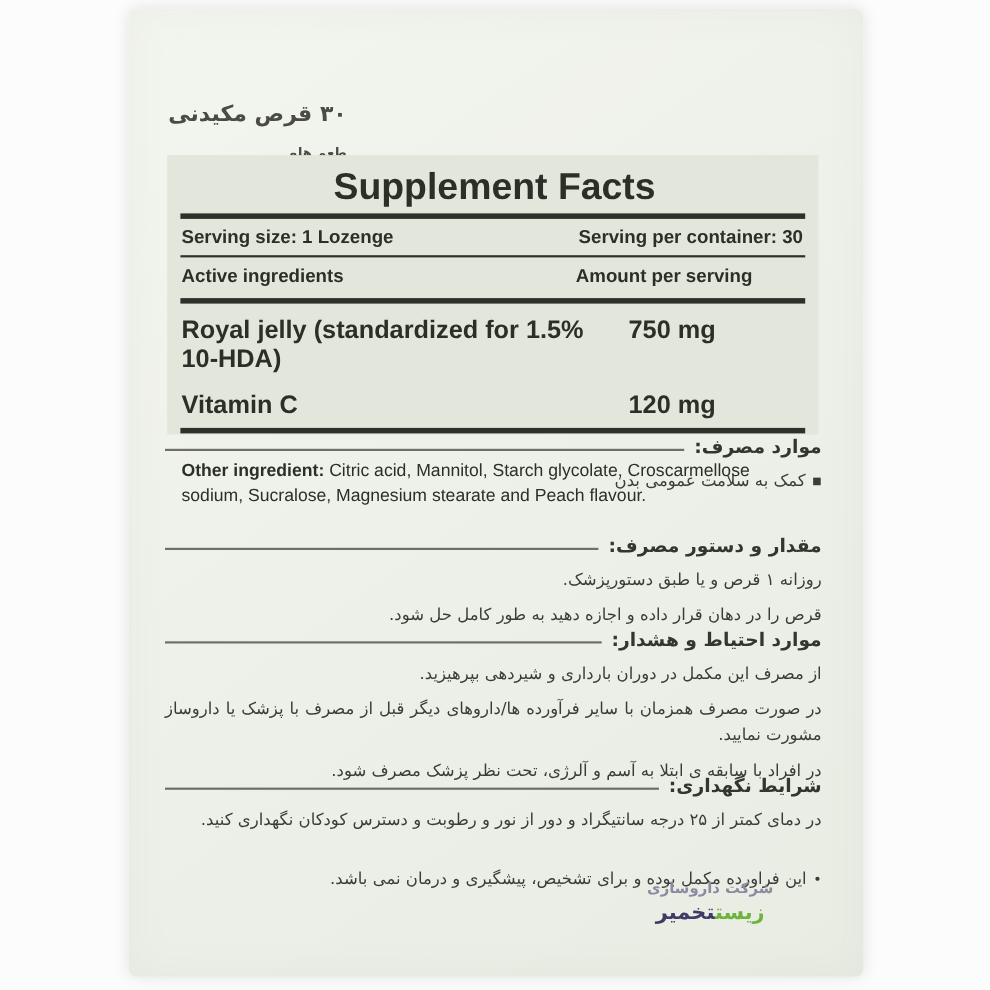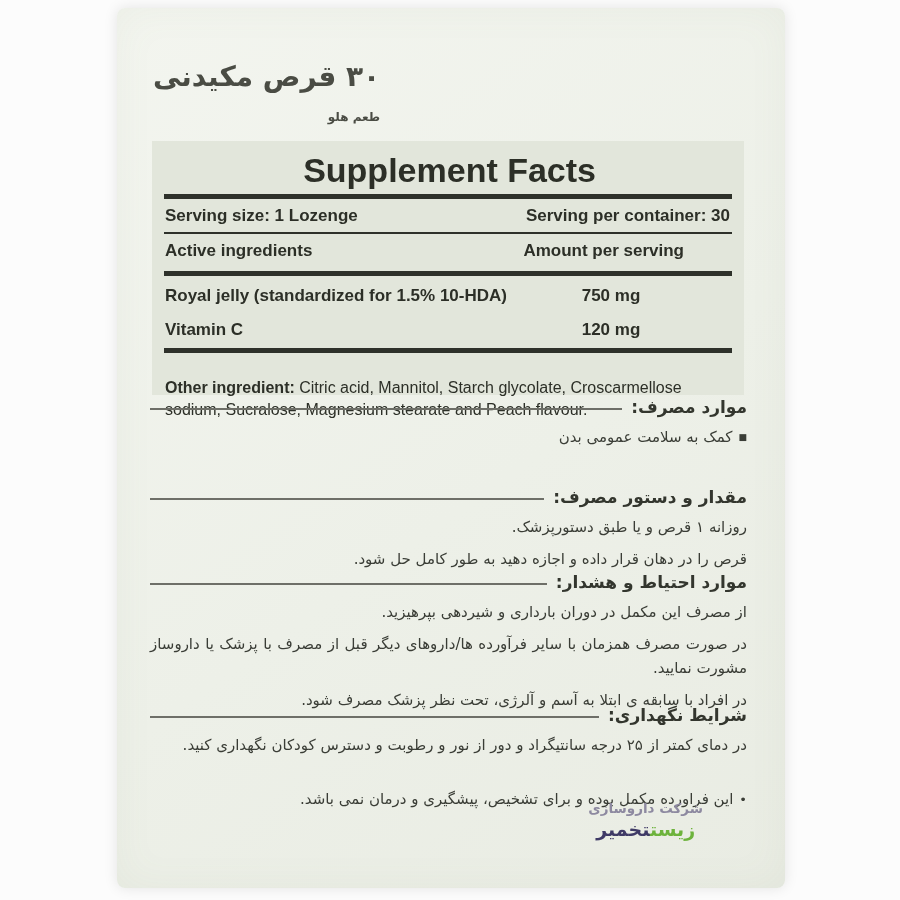--- a/index.html
+++ b/index.html
@@ -8,40 +8,40 @@
     font-family:"DejaVu Sans", sans-serif;
   }
   .card{
     position:absolute;left:117px;top:8px;width:668px;height:880px;
     background:linear-gradient(145deg,#f3f5ef 0%,#edf0e8 55%,#e9ece3 100%);
     border-radius:8px;
     box-shadow:0 0 14px rgba(0,0,0,0.10), inset 0 0 40px rgba(120,130,110,0.06);
   }
   
   .count-block{position:absolute;left:36px;top:52px;color:#4a4c44;}
-  .count-line{font-size:28px;font-weight:bold;}
+  .count-line{font-size:20px;font-weight:bold;margin-top:31px;}
   .flavor-line{font-size:12px;font-weight:bold;margin-top:17px;}
   .brand-block{position:absolute;right:18px;top:30px;text-align:right;direction:rtl;color:#3d4037;}
   .brand-name{font-size:40px;font-weight:bold;line-height:1.15;letter-spacing:-1px;}
   .brand-name sup{font-size:15px;font-weight:bold;position:relative;top:-14px;}
   .brand-sub{font-size:18px;font-weight:bold;margin-top:8px;margin-right:2px;color:#40433a;}
   
   .sf-panel{
     position:absolute;left:35px;top:133px;width:592px;height:254px;
     background:#e2e6db;color:#2c2f27;padding:0;box-sizing:border-box;
     font-family:"Liberation Sans", sans-serif;
   }
   .sf-inner{padding:4px 10px 0 10px;}
   .sf-title{font-size:34px;font-weight:bold;text-align:right;padding-right:138px;margin-top:6px;letter-spacing:0px;}
   .bar{height:5px;background:#2e312a;margin:4px 2px 0 2px;}
   .thin{height:2px;background:#2e312a;margin:0 2px;}
   .sf-row{display:flex;justify-content:space-between;align-items:baseline;font-weight:bold;font-size:17px;padding:7px 4px 6px 3px;}
   .sf-row .right{}
   .sf-row .amt-head{padding-right:46px;}
-  .ing-row{display:flex;justify-content:space-between;align-items:baseline;font-weight:bold;font-size:17px;padding:10px 4px 4px 3px;}
+  .ing-row{display:flex;justify-content:space-between;align-items:baseline;font-weight:bold;font-size:23px;padding:10px 4px 4px 3px;}
   .amt-cell{width:150px;text-align:center;margin-right:44px;flex:none;}
   .sf-other{font-size:16px;line-height:1.38;padding:24px 4px 8px 3px;text-align:left;}
   .sf-other b{font-weight:bold;}
   
   .sec{position:absolute;left:33px;right:38px;direction:rtl;text-align:right;color:#3a3d36;}
   .sec-head{display:flex;align-items:center;gap:9px;font-size:17px;font-weight:bold;color:#33362e;}
   .sec-rule{flex:1;height:2px;background:#6e6f68;margin-top:3px;}
   .sec p{margin:8px 0 0 0;font-size:15px;line-height:1.6;}
   .sec p.just{text-align:justify;}
   .blt{font-size:9px;vertical-align:2px;margin-left:6px;}

